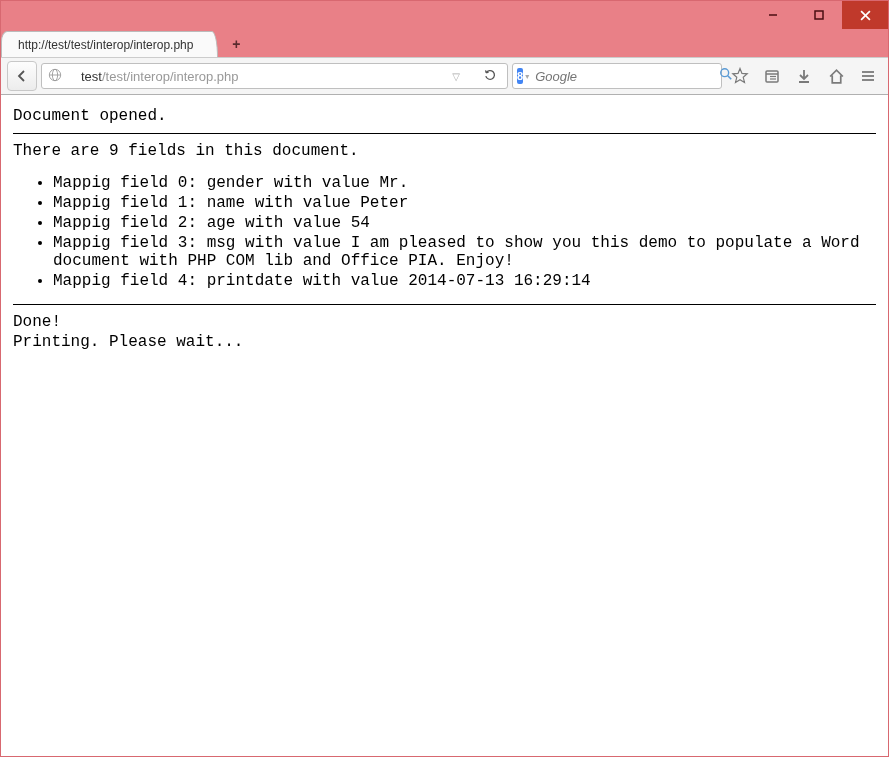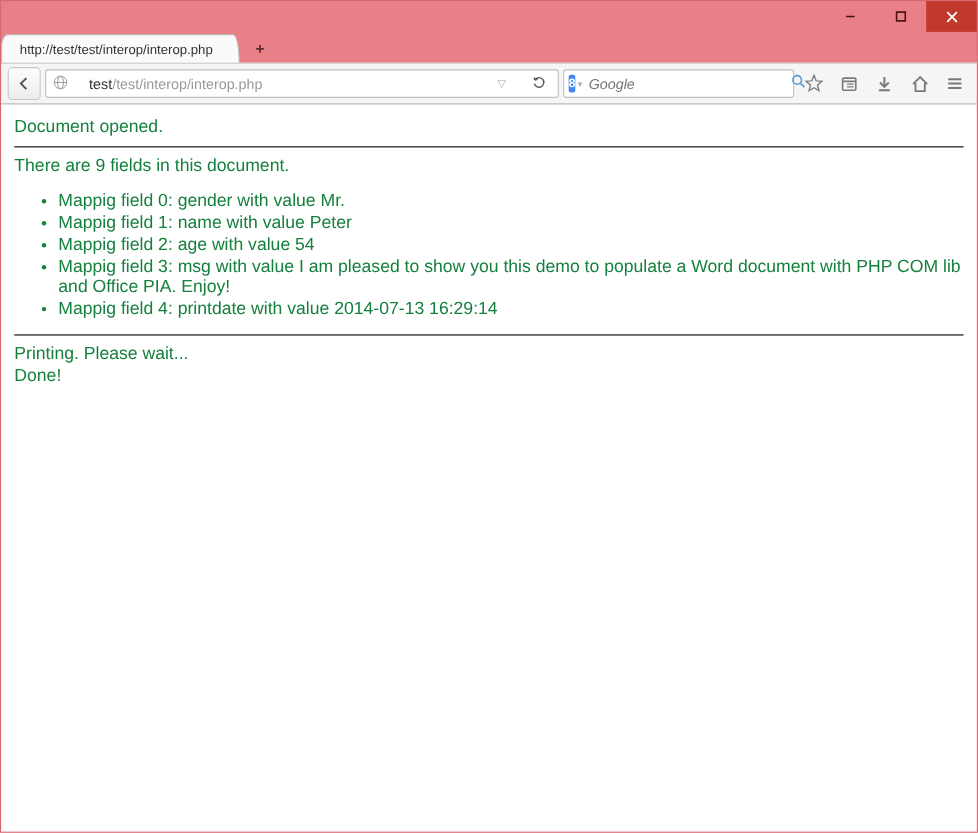--- a/index.html
+++ b/index.html
@@ -185,23 +185,23 @@
       display: flex;
       align-items: center;
       justify-content: center;
       color: #7a7a7a;
       cursor: pointer;
     }
     .content {
       flex: 1;
       background: white;
       padding: 10px 12px;
-      font-family: Liberation Sans, sans-serif;
+      font-family: Liberation Mono, monospace;
       font-size: 16px;
-      color: #15803d;
+      color: #000000;
       overflow: auto;
     }
     .content p {
       margin: 2px 0;
     }
     .content hr {
       border: none;
       border-top: 1px solid #000;
       margin: 8px 0;
     }
@@ -315,16 +315,16 @@
     <hr>
     <p>There are 9 fields in this document.</p>
     <ul>
       <li>Mappig field 0: gender with value Mr.</li>
       <li>Mappig field 1: name with value Peter</li>
       <li>Mappig field 2: age with value 54</li>
       <li>Mappig field 3: msg with value I am pleased to show you this demo to populate a Word document with PHP COM lib and Office PIA. Enjoy!</li>
       <li>Mappig field 4: printdate with value 2014-07-13 16:29:14</li>
     </ul>
     <hr>
+    <p>Done!</p>
     <p>Printing. Please wait...</p>
-    <p>Done!</p>
   </div>
 </div>
 
 </body></html>

